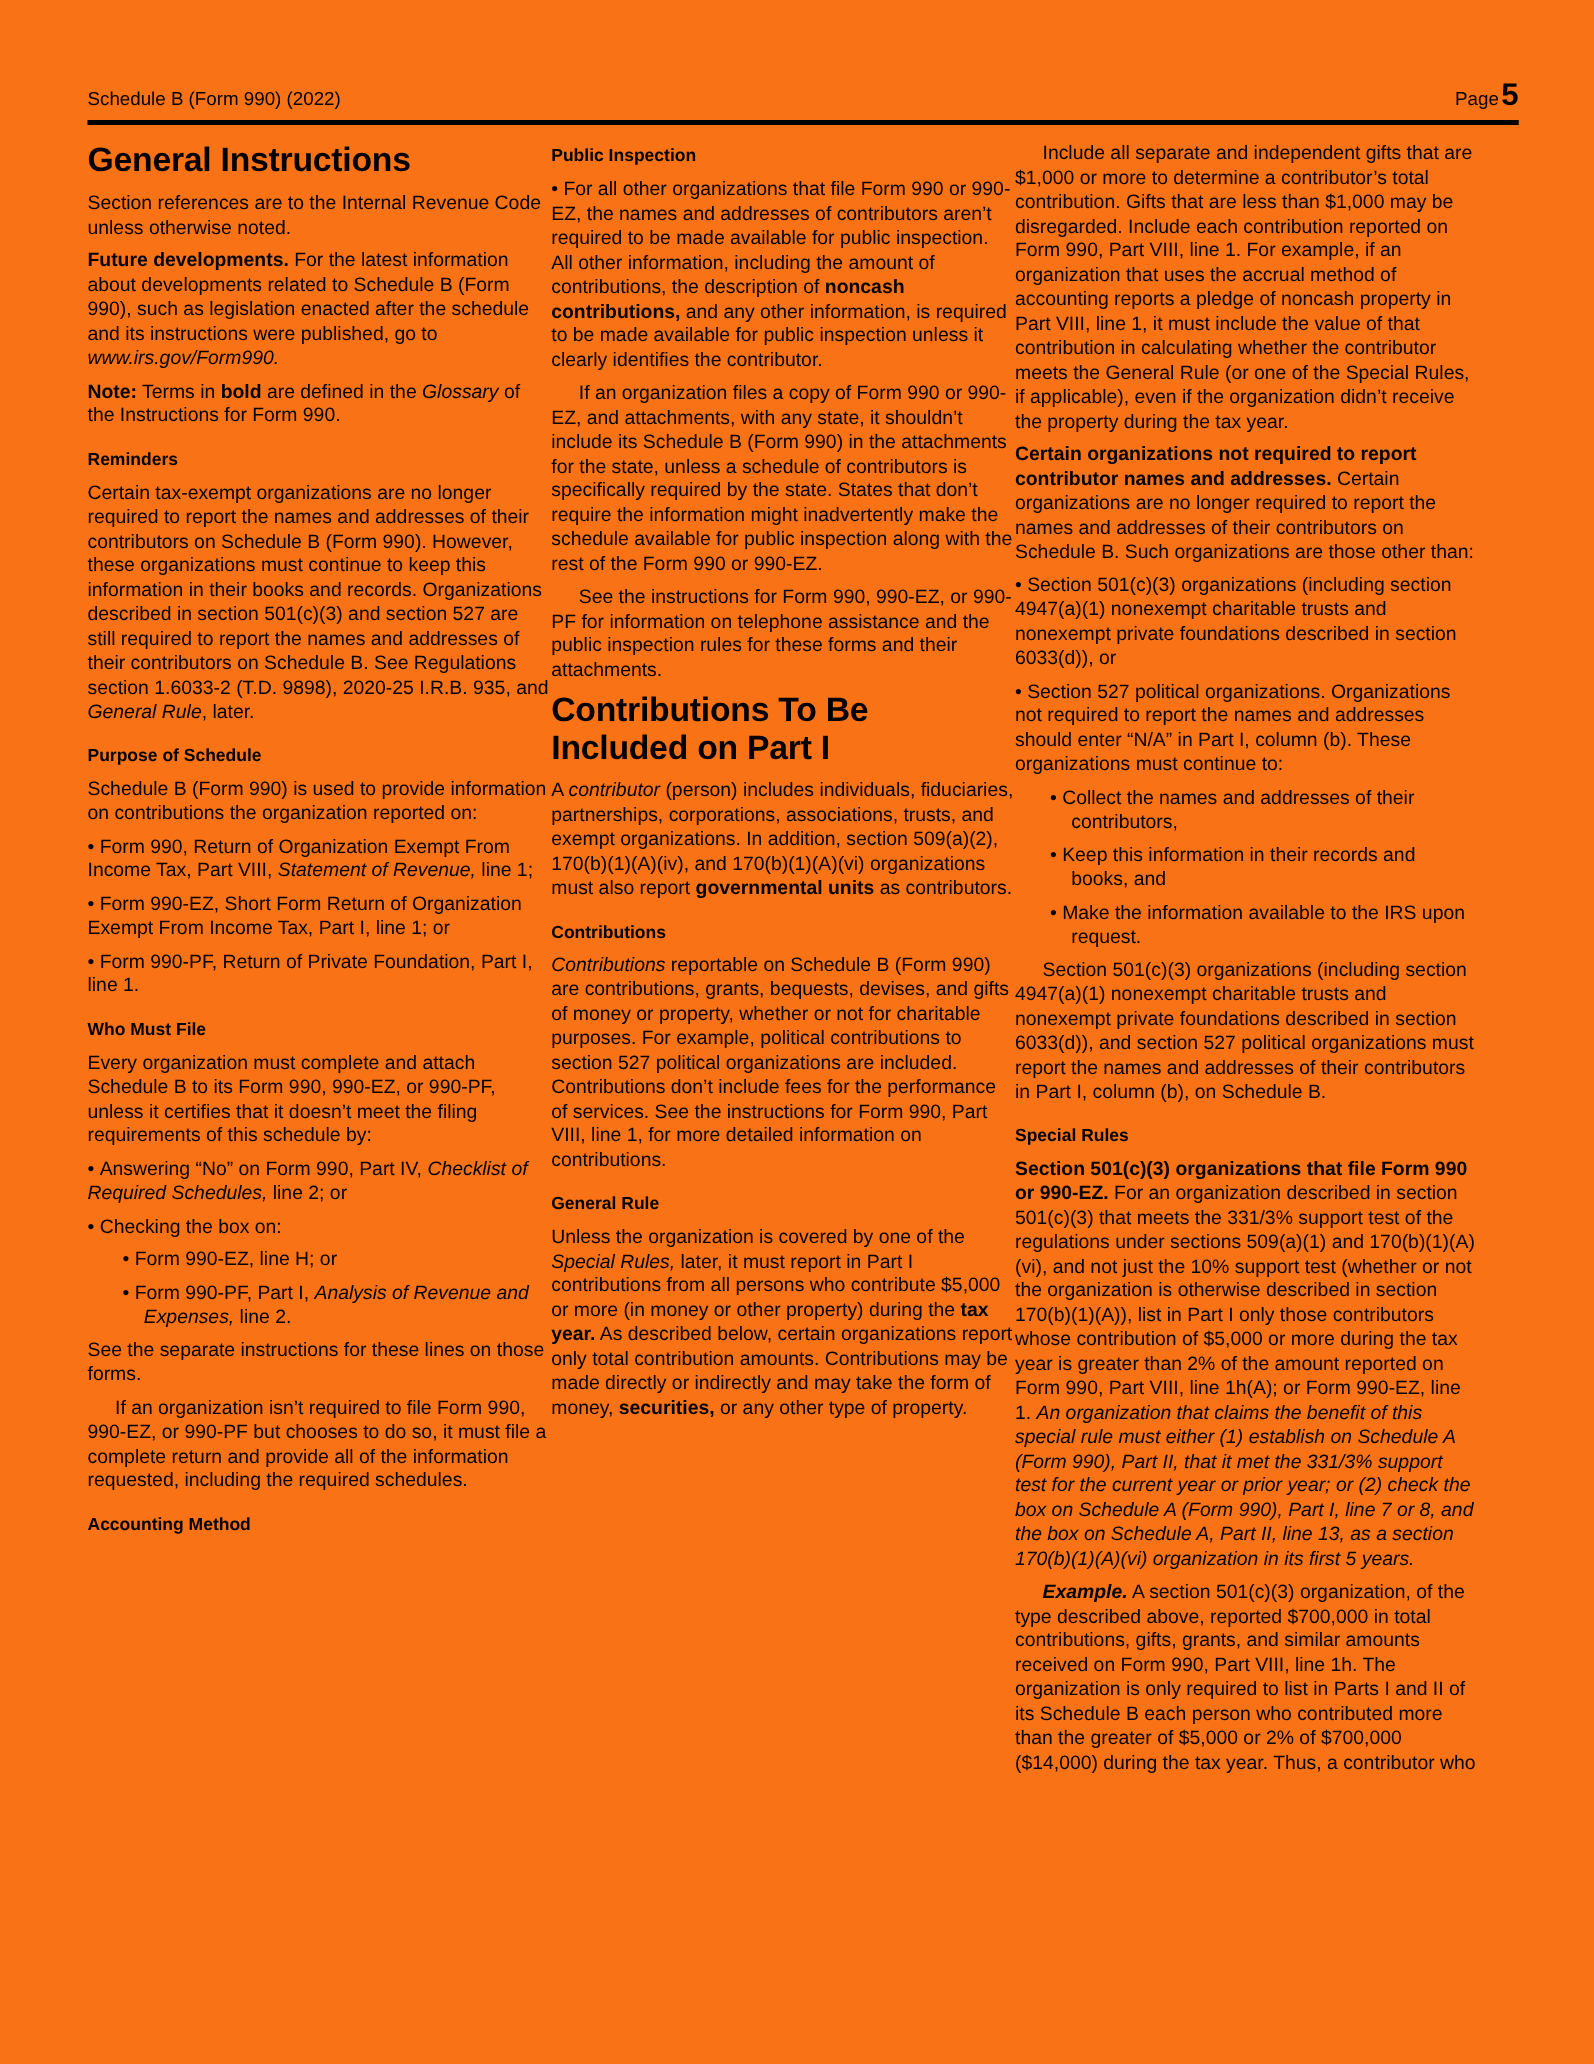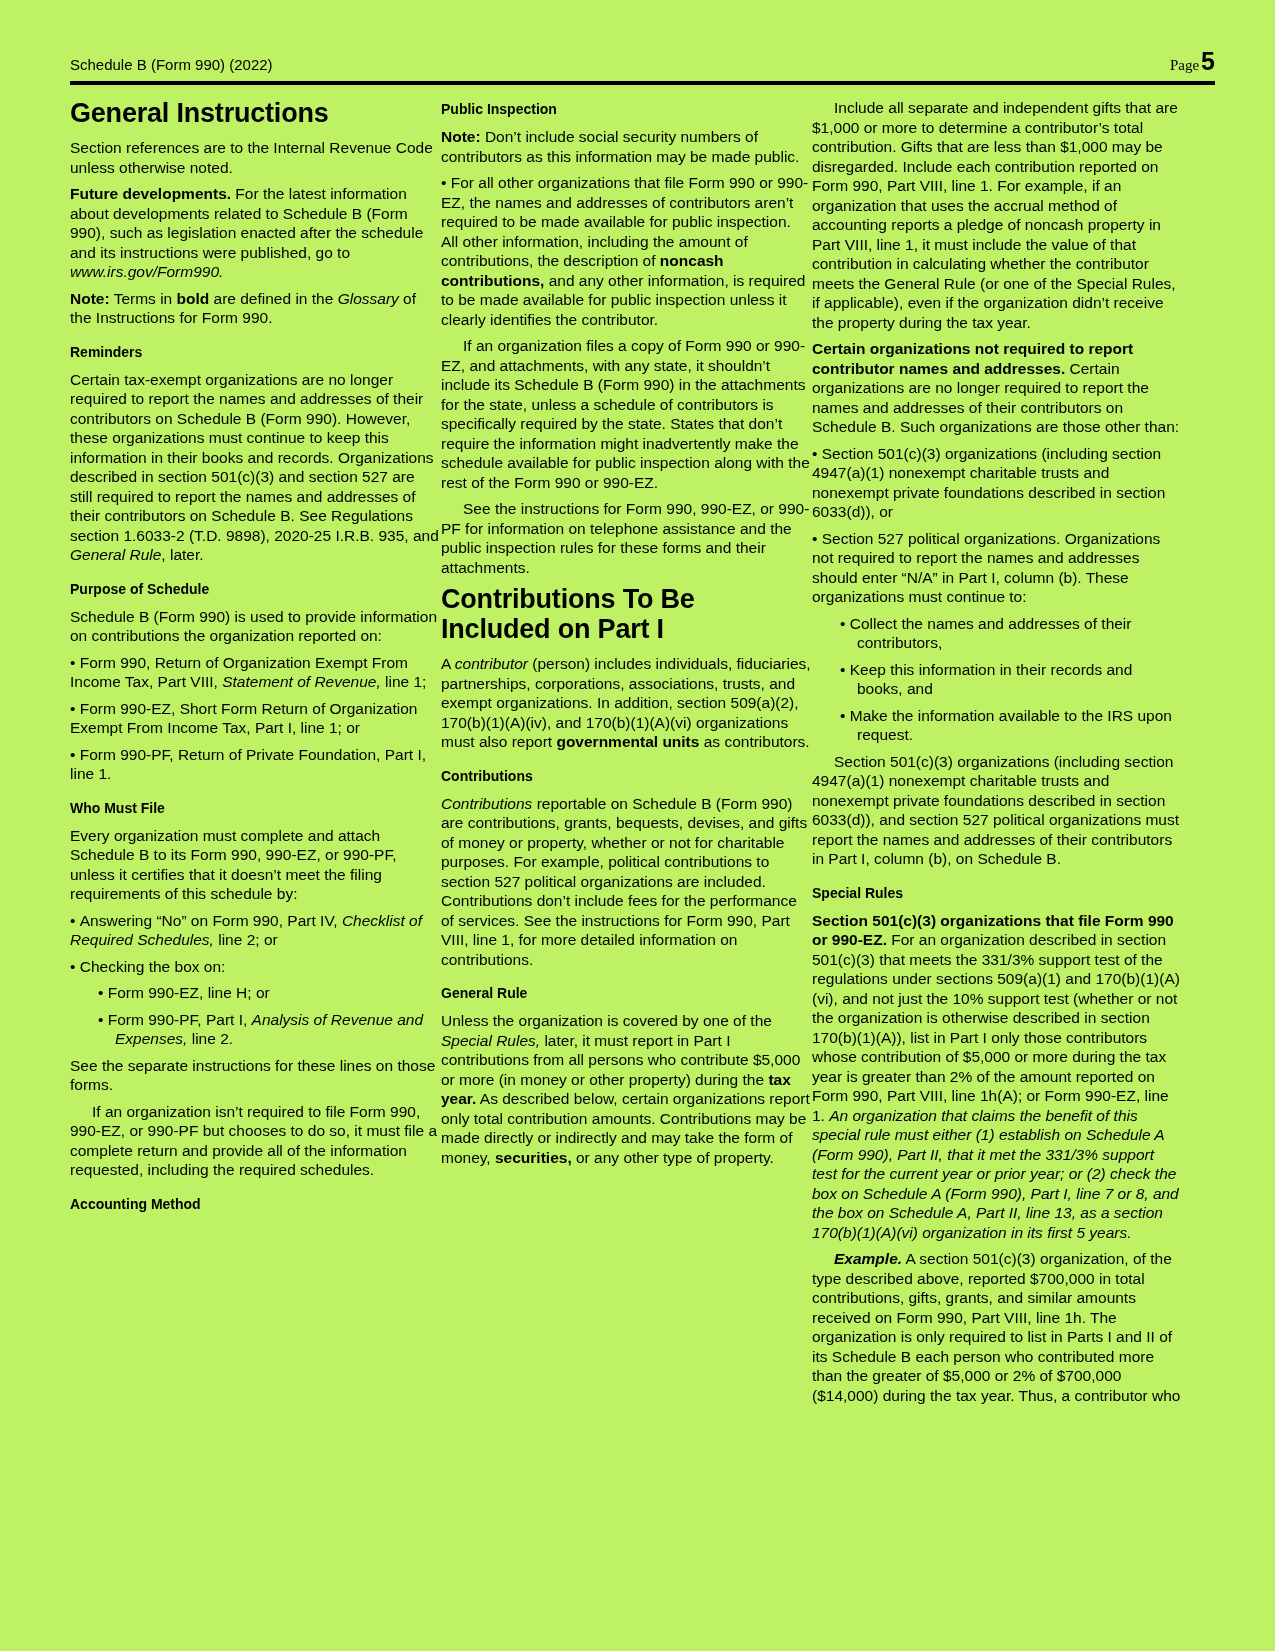--- a/index.html
+++ b/index.html
@@ -1,29 +1,29 @@
 <!DOCTYPE html>
 <html><head>
 <meta charset="utf-8">
 <style>
   html,body{margin:0;padding:0;background:#e8e8e8;}
   body{width:1275px;font-family:"Liberation Sans","DejaVu Sans",sans-serif;color:#000;}
   .page{
     width:1275px;height:1651px;box-sizing:border-box;
-    background:#bef264;
-    padding:47px 60px 30px 70px;
+    background:#f97316;
+    padding:62px 60px 30px 70px;
     overflow:hidden;
   }
   .header{
     display:flex;justify-content:space-between;align-items:baseline;
     border-bottom:4px solid #000;padding-bottom:5px;
   }
   .doc-title{font-size:15px;}
   .page-ref{white-space:nowrap;}
-  .page-label{font-size:15px;font-family:Liberation Serif, serif;}
+  .page-label{font-size:15px;}
   .page-num{font-size:25px;font-weight:bold;margin-left:2px;}
   .cols{display:flex;gap:1px;margin-top:13px;}
   .col{width:370px;flex:0 0 370px;font-size:15.5px;line-height:19.5px;text-align:left;}
   .col > :first-child{margin-top:0;}
   h1{font-size:27px;line-height:30px;margin:6px 0 10px;letter-spacing:-0.2px;font-weight:bold;}
   h2{font-size:14px;line-height:22px;margin:13px 0 7px;font-weight:bold;}
   p{margin:0 0 7px;}
   p.indent{text-indent:22px;}
   p.bullet::before{content:"\2022\00a0";}
   p.subbullet{margin-left:28px;padding-left:17px;text-indent:-17px;}
@@ -58,21 +58,20 @@
         <p class="bullet"><span>Answering “No” on Form 990, Part IV, </span><span class="i">Checklist of Required Schedules,</span><span> line 2; or</span></p>
         <p class="bullet"><span>Checking the box on:</span></p>
         <p class="subbullet"><span>Form 990-EZ, line H; or</span></p>
         <p class="subbullet"><span>Form 990-PF, Part I, </span><span class="i">Analysis of Revenue and Expenses,</span><span> line 2.</span></p>
         <p><span>See the separate instructions for these lines on those forms.</span></p>
         <p class="indent"><span>If an organization isn’t required to file Form 990, 990-EZ, or 990-PF but chooses to do so, it must file a complete return and provide all of the information requested, including the required schedules.</span></p>
         <h2><span>Accounting Method</span></h2>
       </div>
     <div class="col">
         <h2><span>Public Inspection</span></h2>
-        <p><span class="b">Note:</span><span> Don’t include social security numbers of contributors as this information may be made public.</span></p>
         <p class="bullet"><span>For all other organizations that file Form 990 or 990-EZ, the names and addresses of contributors aren’t required to be made available for public inspection. All other information, including the amount of contributions, the description of </span><span class="b">noncash contributions,</span><span> and any other information, is required to be made available for public inspection unless it clearly identifies the contributor.</span></p>
         <p class="indent"><span>If an organization files a copy of Form 990 or 990-EZ, and attachments, with any state, it shouldn’t include its Schedule B (Form 990) in the attachments for the state, unless a schedule of contributors is specifically required by the state. States that don’t require the information might inadvertently make the schedule available for public inspection along with the rest of the Form 990 or 990-EZ.</span></p>
         <p class="indent"><span>See the instructions for Form 990, 990-EZ, or 990-PF for information on telephone assistance and the public inspection rules for these forms and their attachments.</span></p>
         <h1><span>Contributions To Be Included on Part I</span></h1>
         <p><span>A </span><span class="i">contributor</span><span> (person) includes individuals, fiduciaries, partnerships, corporations, associations, trusts, and exempt organizations. In addition, section 509(a)(2), 170(b)(1)(A)(iv), and 170(b)(1)(A)(vi) organizations must also report </span><span class="b">governmental units</span><span> as contributors.</span></p>
         <h2><span>Contributions</span></h2>
         <p><span class="i">Contributions</span><span> reportable on Schedule B (Form 990) are contributions, grants, bequests, devises, and gifts of money or property, whether or not for charitable purposes. For example, political contributions to section 527 political organizations are included. Contributions don’t include fees for the performance of services. See the instructions for Form 990, Part VIII, line 1, for more detailed information on contributions.</span></p>
         <h2><span>General Rule</span></h2>
         <p><span>Unless the organization is covered by one of the </span><span class="i">Special Rules,</span><span> later, it must report in Part I contributions from all persons who contribute $5,000 or more (in money or other property) during the </span><span class="b">tax year.</span><span> As described below, certain organizations report only total contribution amounts. Contributions may be made directly or indirectly and may take the form of money, </span><span class="b">securities,</span><span> or any other type of property.</span></p>
       </div>

